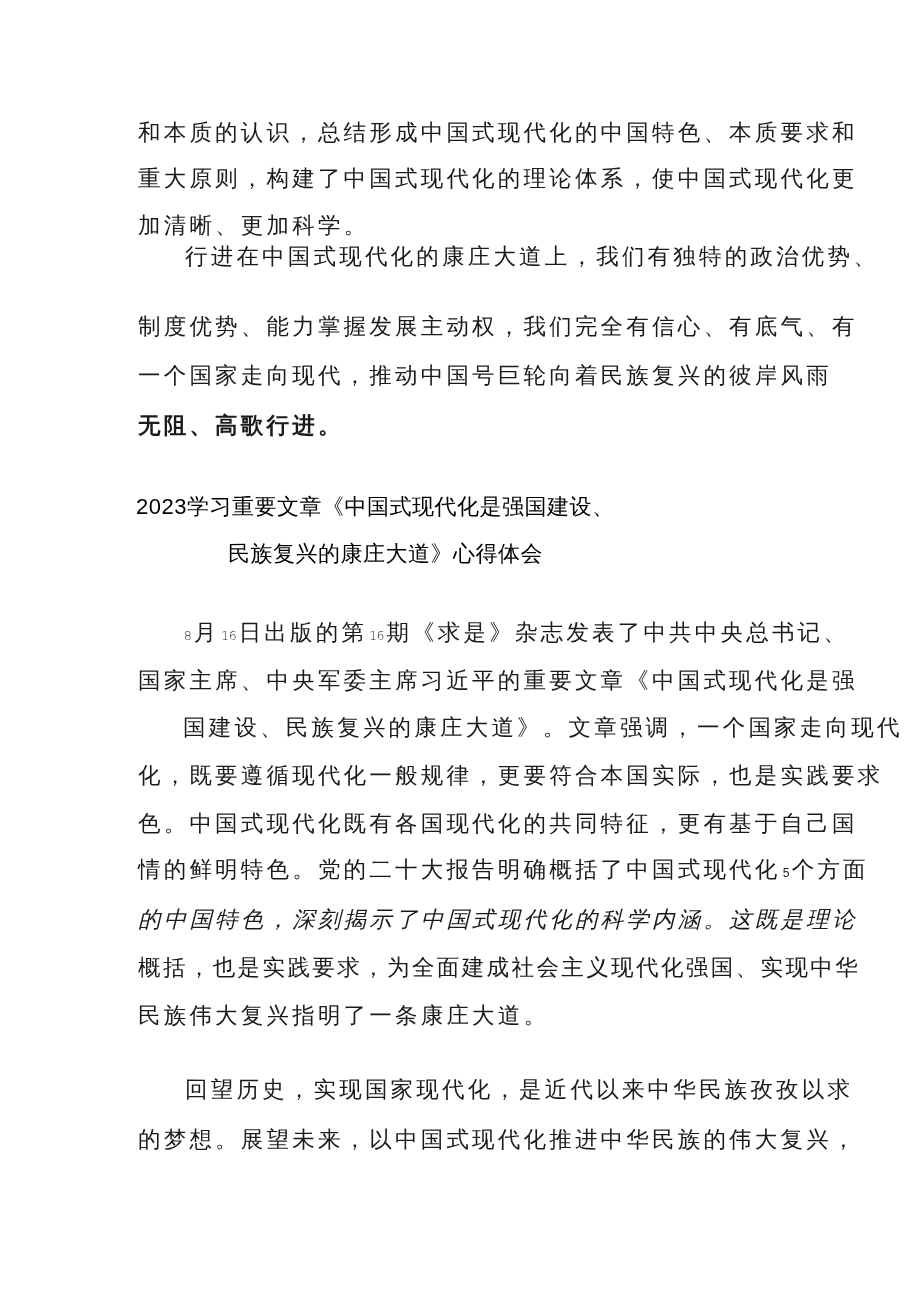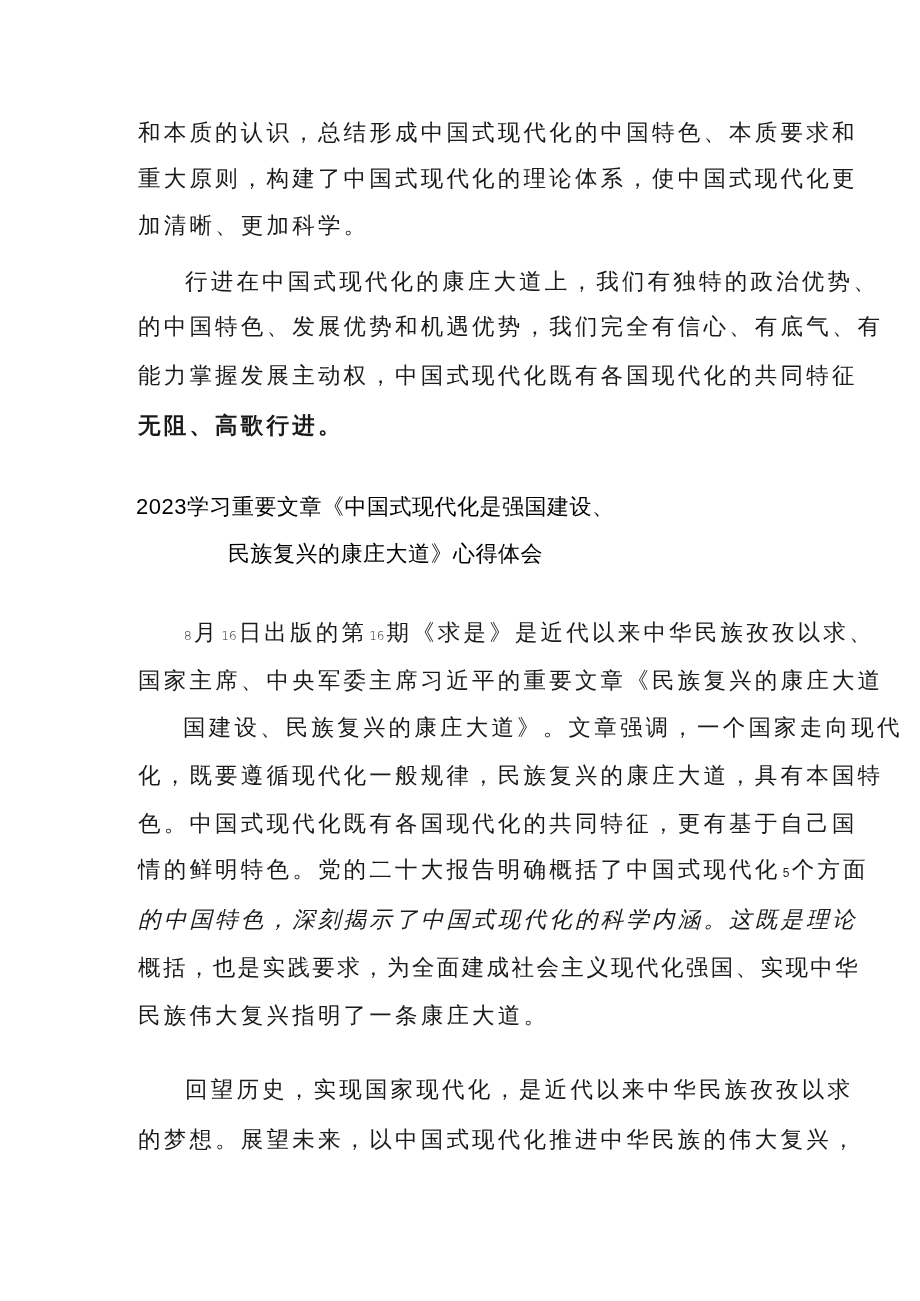--- a/index.html
+++ b/index.html
@@ -60,38 +60,38 @@
 
 <div class="page">
 
   <div>
     <div class="line" style="top:117px;">和本质的认识，总结形成中国式现代化的中国特色、本质要求和</div>
     <div class="line" style="top:163px;">重大原则，构建了中国式现代化的理论体系，使中国式现代化更</div>
     <div class="line" style="top:210px;">加清晰、更加科学。</div>
   </div>
 
   <div>
-    <div class="line indent" style="top:266px;">行进在中国式现代化的康庄大道上，我们有独特的政治优势、</div>
-    <div class="line" style="top:311px;">的中国特色、发展优势和机遇优势，我们完全有信心、有底气、有</div>
-    <div class="line" style="top:360px;">能力掌握发展主动权，中国式现代化既有各国现代化的共同特征</div>
+    <div class="line indent" style="top:241px;">行进在中国式现代化的康庄大道上，我们有独特的政治优势、</div>
+    <div class="line" style="top:311px;">制度优势、能力掌握发展主动权，我们完全有信心、有底气、有</div>
+    <div class="line" style="top:360px;">一个国家走向现代，推动中国号巨轮向着民族复兴的彼岸风雨</div>
     <div class="line" style="top:410px;font-weight:bold;">无阻、高歌行进。</div>
   </div>
 
   <div>
     <div class="title-line t1">2023学习重要文章《中国式现代化是强国建设、</div>
     <div class="title-line t2">民族复兴的康庄大道》心得体会</div>
   </div>
 
   <div>
     <div class="line indent" style="top:617px; left:182px;">
-      <span class="small-num">8</span><span>月</span><span class="small-num">16</span><span>日出版的第</span><span class="small-num">16</span><span>期《求是》是近代以来中华民族孜孜以求、</span>
+      <span class="small-num">8</span><span>月</span><span class="small-num">16</span><span>日出版的第</span><span class="small-num">16</span><span>期《求是》杂志发表了中共中央总书记、</span>
     </div>
-    <div class="line" style="top:665px;">国家主席、中央军委主席习近平的重要文章《民族复兴的康庄大道</div>
+    <div class="line" style="top:665px;">国家主席、中央军委主席习近平的重要文章《中国式现代化是强</div>
     <div class="line" style="top:712px;margin-left:45px;">国建设、民族复兴的康庄大道》。文章强调，一个国家走向现代</div>
-    <div class="line" style="top:760px;">化，既要遵循现代化一般规律，民族复兴的康庄大道，具有本国特</div>
+    <div class="line" style="top:760px;">化，既要遵循现代化一般规律，更要符合本国实际，也是实践要求</div>
     <div class="line" style="top:808px;">色。中国式现代化既有各国现代化的共同特征，更有基于自己国</div>
     <div class="line" style="top:856px;font-family:Liberation Mono, monospace;">
       <span>情的鲜明特色。党的二十大报告明确概括了中国式现代化</span><span class="small-num">5</span><span>个方面</span>
     </div>
     <div class="line" style="top:904px;font-style:italic;">的中国特色，深刻揭示了中国式现代化的科学内涵。这既是理论</div>
     <div class="line" style="top:952px; letter-spacing:2.4px;">概括，也是实践要求，为全面建成社会主义现代化强国、实现中华</div>
     <div class="line" style="top:1000px;">民族伟大复兴指明了一条康庄大道。</div>
   </div>
 
   <div>

